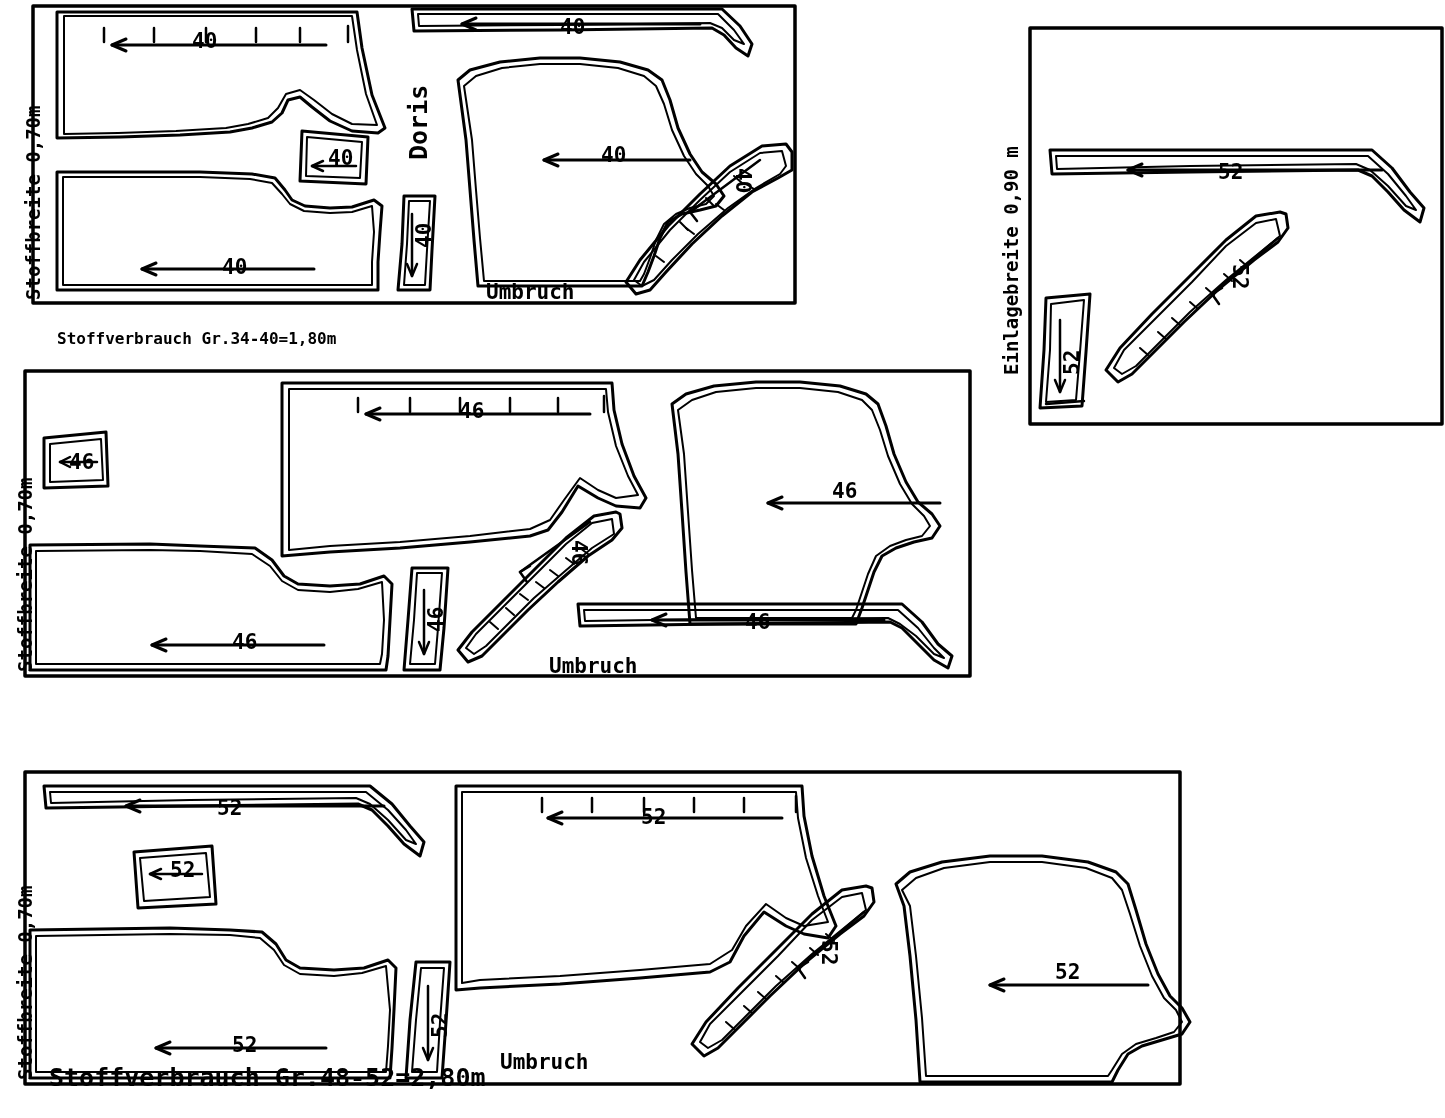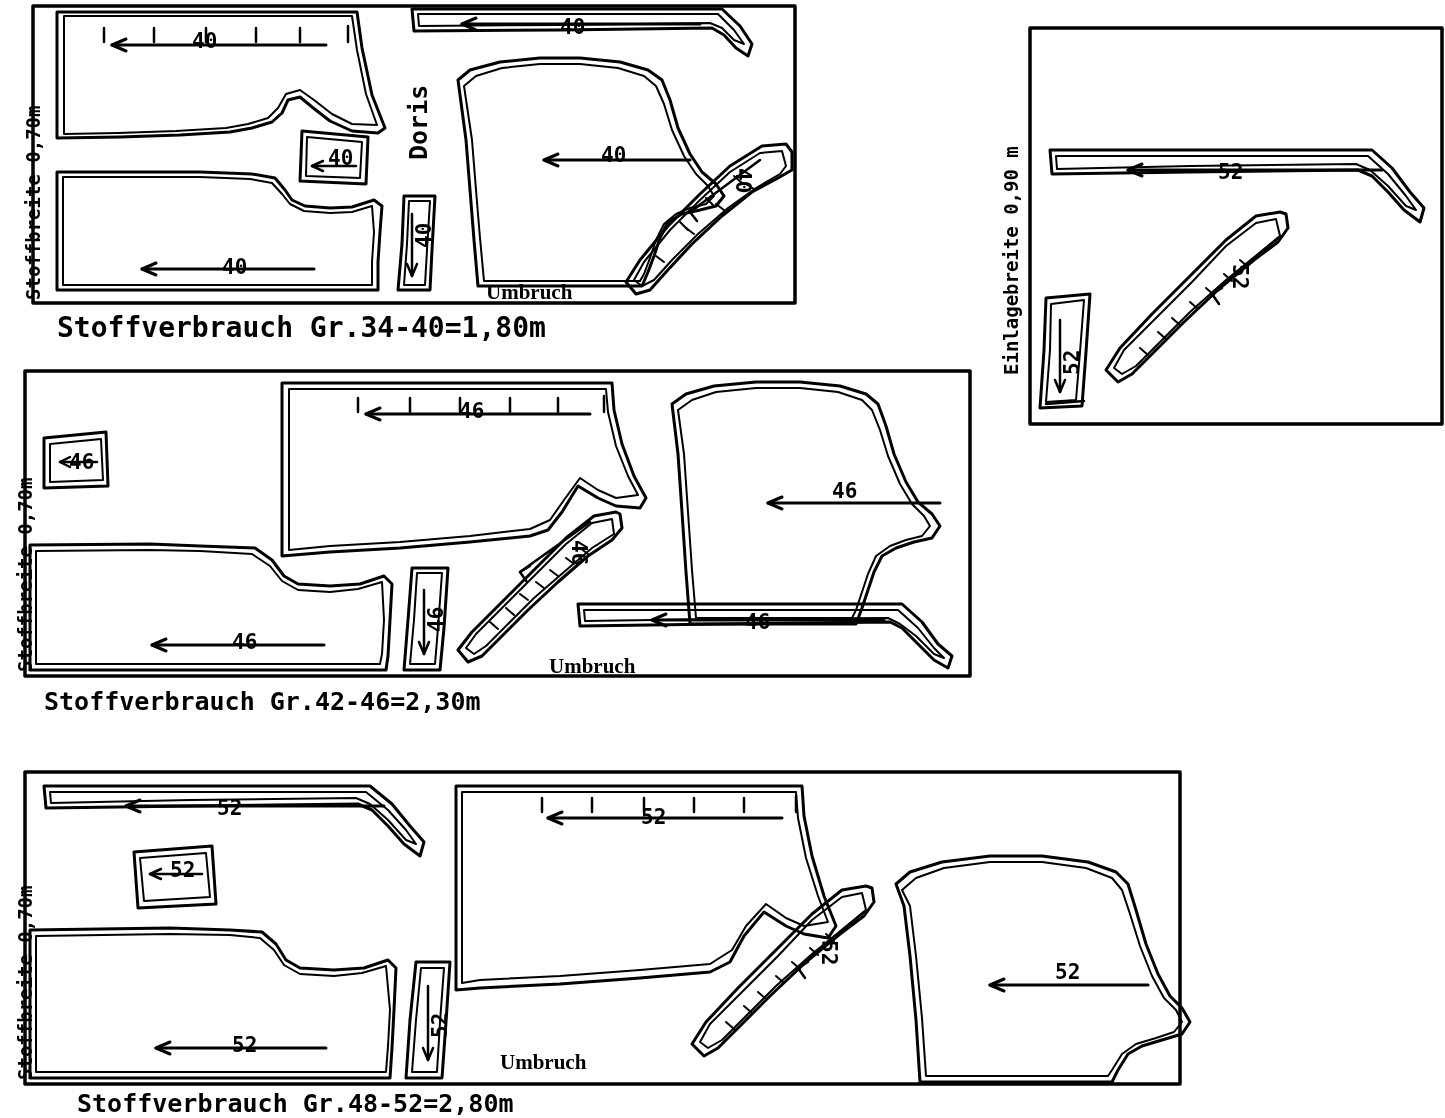--- a/index.html
+++ b/index.html
@@ -29,40 +29,40 @@
     overflow: visible;
   }
   .txt {
     position: absolute;
     white-space: pre;
     font-family: "DejaVu Sans Mono", monospace;
     color: #000;
     letter-spacing: 0px;
   }
   .caption {
-    font-size: 28px;
-    font-weight: bold;
+    font-size: 16px;
+    font-weight: bold;
+    margin-top: 18px;
   }
   .caption-lg {
     font-size: 25px;
     font-weight: bold;
   }
   .sidelabel {
     font-size: 19px;
     font-weight: bold;
     transform-origin: left top;
   }
   .sz {
     font-size: 21px;
     font-weight: bold;
   }
   .fold {
     font-size: 21px;
     font-weight: bold;
-    font-family: Liberation Serif, serif;
   }
   .brandname {
     font-size: 25px;
     font-weight: bold;
   }
   .rot90 {
     
     transform: rotate(-90deg);
     transform-origin: left top;
   }
@@ -230,32 +230,31 @@
   <div class="txt fold" style="left:486px; top:280px;">Umbruch</div>
   <div class="txt sz" style="left:192px; top:29px;">40</div>
   <div class="txt sz" style="left:222px; top:255px;">40</div>
   <div class="txt sz" style="left:328px; top:146px;">40</div>
   <div class="txt sz rot90" style="left:412px; top:248px;">40</div>
   <div class="txt sz" style="left:560px; top:15px;">40</div>
   <div class="txt sz" style="left:601px; top:143px;">40</div>
   <div class="txt sz rot90cw" style="left:755px; top:168px;">40</div>
 
   <div class="txt sidelabel rot90" style="left:14px; top:672px;">Stoffbreite 0,70m</div>
-  <div class="txt caption-lg" style="left:44px; top:687px;">Stoffverbrauch Gr.42-46=2,30m</div>
   <div class="txt fold" style="left:549px; top:654px;">Umbruch</div>
   <div class="txt sz" style="left:459px; top:399px;">46</div>
   <div class="txt sz" style="left:69px; top:450px;">46</div>
   <div class="txt sz" style="left:832px; top:479px;">46</div>
   <div class="txt sz rot90cw" style="left:591px; top:540px;">46</div>
   <div class="txt sz" style="left:232px; top:630px;">46</div>
   <div class="txt sz rot90" style="left:424px; top:632px;">46</div>
   <div class="txt sz" style="left:745px; top:610px;">46</div>
 
   <div class="txt sidelabel rot90" style="left:14px; top:1080px;">Stoffbreite 0,70m</div>
-  <div class="txt caption-lg" style="left:49px; top:1089px;margin-left:28px;">Stoffverbrauch Gr.48-52=2,80m</div>
+  <div class="txt caption-lg" style="left:49px; top:1063px;">Stoffverbrauch Gr.48-52=2,80m</div>
   <div class="txt fold" style="left:500px; top:1050px;">Umbruch</div>
   <div class="txt sz" style="left:217px; top:796px;">52</div>
   <div class="txt sz" style="left:170px; top:858px;">52</div>
   <div class="txt sz" style="left:641px; top:805px;">52</div>
   <div class="txt sz rot90cw" style="left:841px; top:940px;">52</div>
   <div class="txt sz" style="left:1055px; top:960px;">52</div>
   <div class="txt sz" style="left:232px; top:1033px;">52</div>
   <div class="txt sz rot90" style="left:428px; top:1038px;">52</div>
 
   <div class="txt sidelabel rot90" style="left:1000px; top:375px;">Einlagebreite 0,90 m</div>

